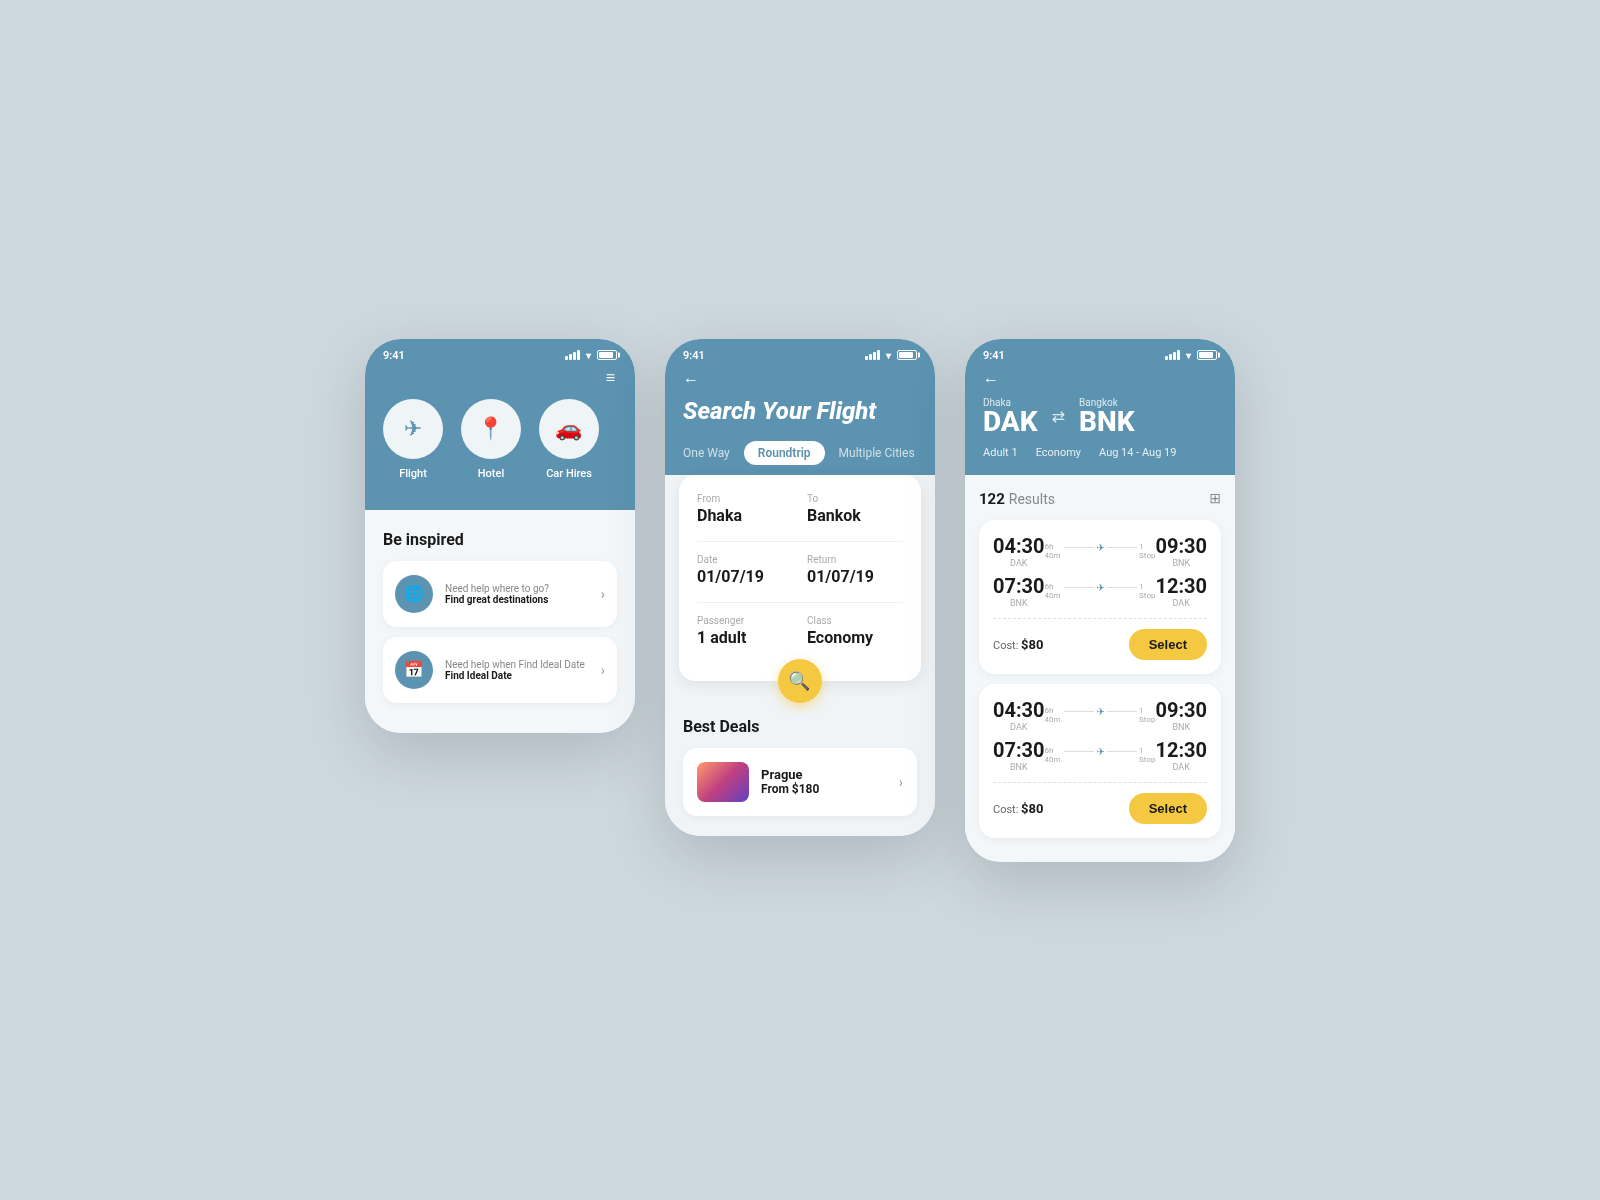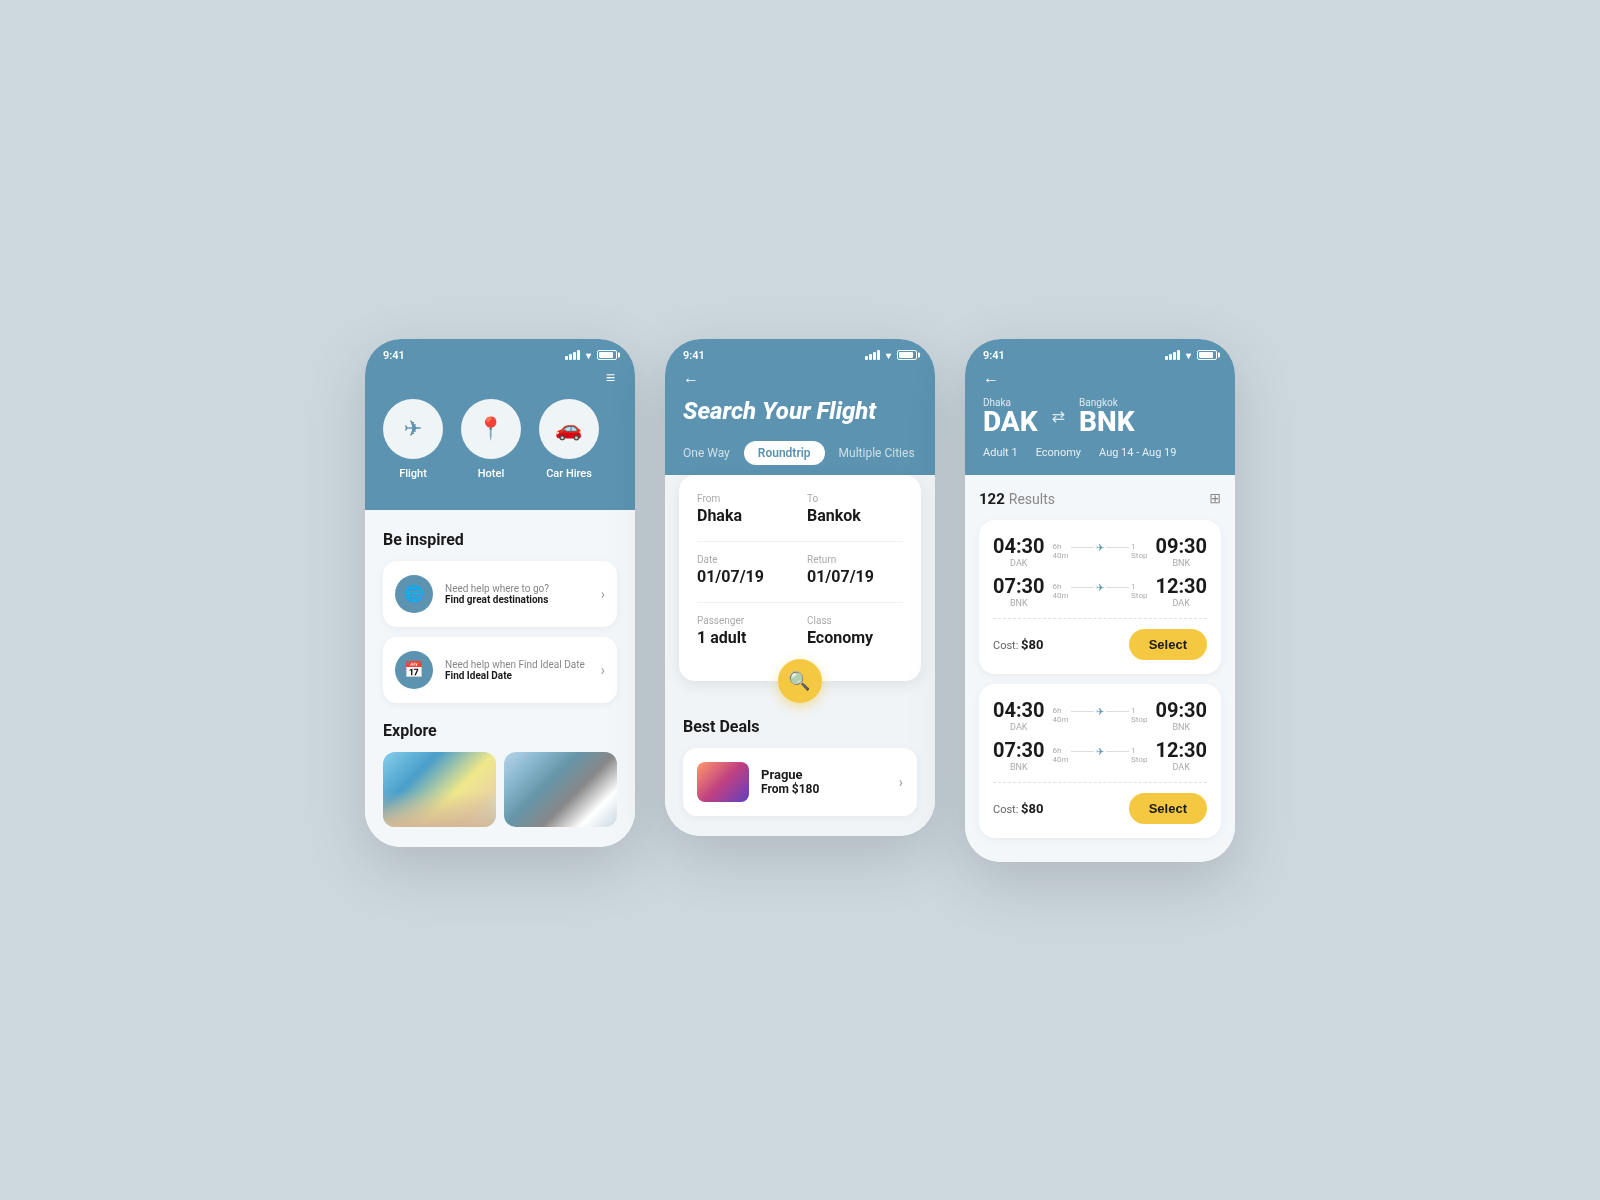--- a/index.html
+++ b/index.html
@@ -308,21 +308,21 @@
     .flight-card {
       background: #fff;
       border-radius: 16px;
       padding: 14px;
       margin-bottom: 10px;
       box-shadow: 0 2px 8px rgba(0,0,0,0.05);
     }
     .flight-times {
       display: grid;
       grid-template-columns: auto 1fr auto;
-      gap: 8px;
+      gap: 0;
       align-items: center;
       margin-bottom: 6px;
     }
     .time-block { }
     .time { font-size: 20px; font-weight: 700; color: #1a1a1a; }
     .airport { font-size: 9px; color: #aaa; text-align: center; }
     .flight-middle {
       display: flex;
       flex-direction: row;
       align-items: flex-start;
@@ -416,27 +416,20 @@
 
       <div class="inspire-card">
         <div class="inspire-icon-wrap">📅</div>
         <div class="inspire-text">
           <div class="sub">Need help when Find Ideal Date</div>
           <div class="main">Find Ideal Date</div>
         </div>
         <span class="inspire-arrow">›</span>
       </div>
 
-      <div class="explore-section">
-        <div class="section-title">Explore</div>
-        <div class="explore-images">
-          <div class="explore-img beach-img"></div>
-          <div class="explore-img mountain-img"></div>
-        </div>
-      </div>
     </div>
   </div>
 
   <div class="phone">
 
     <div class="status-bar" style="background:#5b93b0;">
       <span>9:41</span>
       <div class="status-icons">
         <div class="signal-bars">
           <div class="signal-bar"></div>

